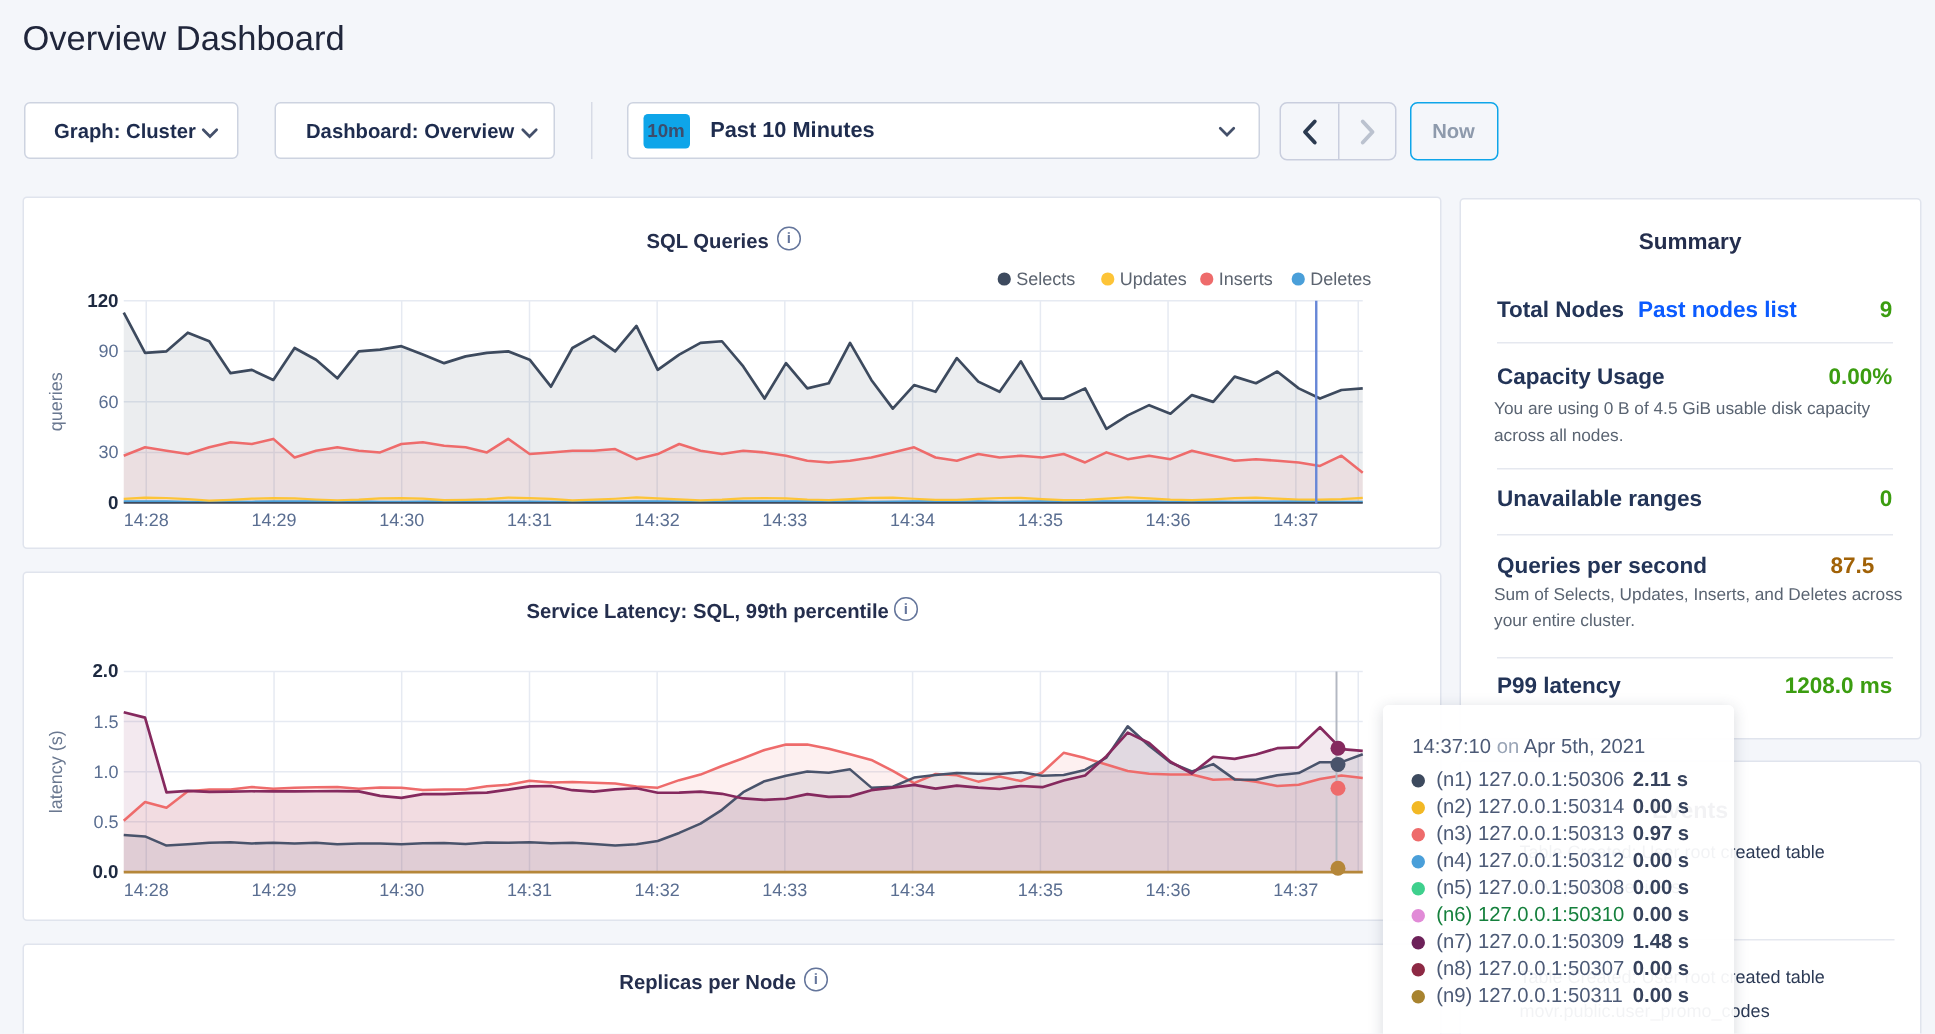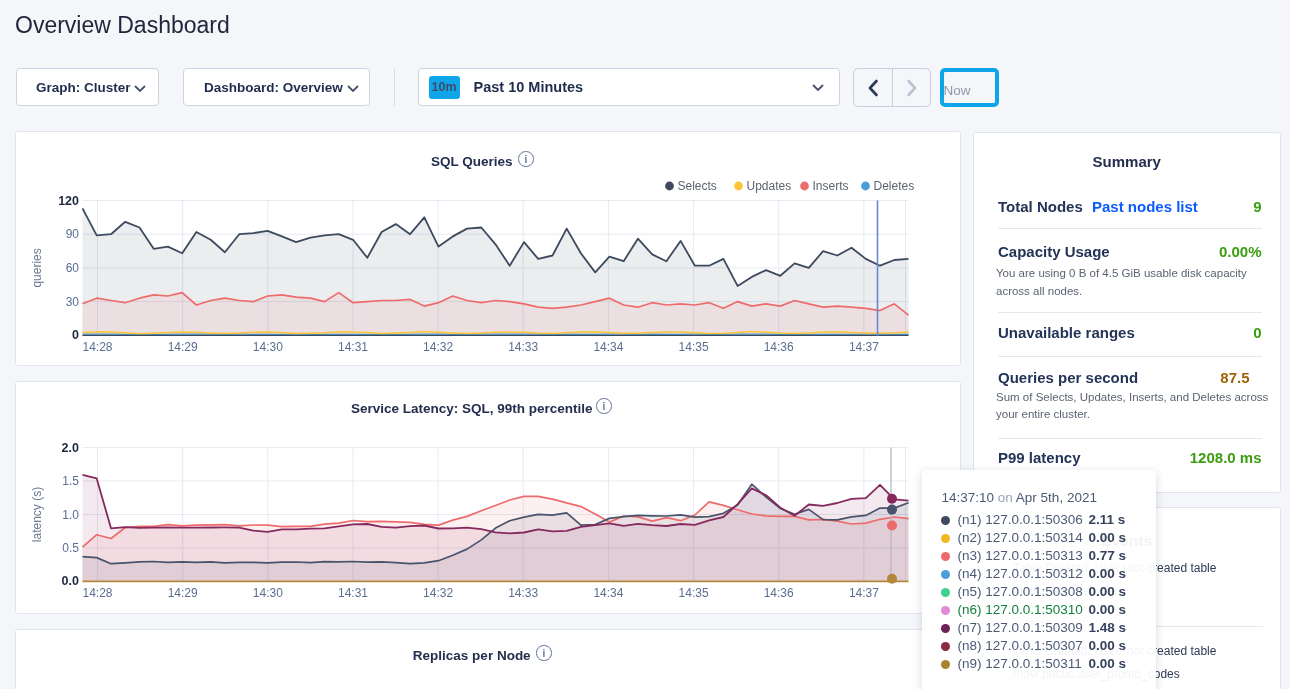--- a/index.html
+++ b/index.html
@@ -33,22 +33,22 @@
 </div>
 <div style="position:absolute;left:852.5px;top:67.5px;width:78px;height:39px;border:1px solid #c9cede;border-radius:5px">
   <div style="position:absolute;left:38.5px;top:0;width:1px;height:37px;background:#c9cede"></div>
   <svg width="12" height="18" viewBox="0 0 12 18" style="position:absolute;left:13px;top:10px">
     <path d="M9.5 2 L3 9 L9.5 16" fill="none" stroke="#2b3a50" stroke-width="2.6" stroke-linecap="round" stroke-linejoin="round"></path>
     </svg>
   <svg width="12" height="18" viewBox="0 0 12 18" style="position:absolute;left:52px;top:10px">
     <path d="M2.5 2 L9 9 L2.5 16" fill="none" stroke="#bbc2cf" stroke-width="2.6" stroke-linecap="round" stroke-linejoin="round"></path>
     </svg>
 </div>
-<div style="position:absolute;left:939.5px;top:67.5px;width:59px;height:39px;border:4px solid #0ea5e9;border-radius:5px;
-  text-align:left;font-size:13.5px;font-weight:normal;color:#8e9aac;line-height:37px">Now</div>
+<div style="position:absolute;left:939.5px;top:67.5px;width:59px;height:39px;border:1px solid #0ea5e9;border-radius:5px;
+  text-align:center;font-size:13.5px;font-weight:bold;color:#8e9aac;line-height:37px">Now</div>
 
 <div class="panel" style="left:15px;top:130.5px;width:945.5px;height:235px">
 <svg width="945" height="235" style="position:absolute;left:0;top:0">
 <line x1="66.5" y1="169.6" x2="892.5" y2="169.6" stroke="#e6eaf2" stroke-width="1"></line>
 <line x1="66.5" y1="135.9" x2="892.5" y2="135.9" stroke="#e6eaf2" stroke-width="1"></line>
 <line x1="66.5" y1="102.2" x2="892.5" y2="102.2" stroke="#e6eaf2" stroke-width="1"></line>
 <line x1="66.5" y1="68.5" x2="892.5" y2="68.5" stroke="#e6eaf2" stroke-width="1"></line>
 <line x1="81.5" y1="68.5" x2="81.5" y2="203.3" stroke="#e6eaf2" stroke-width="1"></line>
 <line x1="166.7" y1="68.5" x2="166.7" y2="203.3" stroke="#e6eaf2" stroke-width="1"></line>
 <line x1="251.8" y1="68.5" x2="251.8" y2="203.3" stroke="#e6eaf2" stroke-width="1"></line>
@@ -193,21 +193,21 @@
       <span style="position:absolute;left:167px;top:1px;font-size:13.5px;font-weight:bold;color:#36425c">2.11 s</span>
     </div>
 <div style="position:absolute;left:0;top:58.5px;height:18px;width:100%">
       <span style="position:absolute;left:19px;top:5px;width:9px;height:9px;border-radius:50%;background:#f2b824"></span>
       <span style="position:absolute;left:36px;top:1px;font-size:13.5px;color:#4c5a76">(n2) 127.0.0.1:50314</span>
       <span style="position:absolute;left:167px;top:1px;font-size:13.5px;font-weight:bold;color:#36425c">0.00 s</span>
     </div>
 <div style="position:absolute;left:0;top:76.5px;height:18px;width:100%">
       <span style="position:absolute;left:19px;top:5px;width:9px;height:9px;border-radius:50%;background:#ee6b6b"></span>
       <span style="position:absolute;left:36px;top:1px;font-size:13.5px;color:#4c5a76">(n3) 127.0.0.1:50313</span>
-      <span style="position:absolute;left:167px;top:1px;font-size:13.5px;font-weight:bold;color:#36425c">0.77 s</span>
+      <span style="position:absolute;left:167px;top:1px;font-size:13.5px;font-weight:bold;color:#36425c">0.97 s</span>
     </div>
 <div style="position:absolute;left:0;top:94.5px;height:18px;width:100%">
       <span style="position:absolute;left:19px;top:5px;width:9px;height:9px;border-radius:50%;background:#4a9fd9"></span>
       <span style="position:absolute;left:36px;top:1px;font-size:13.5px;color:#4c5a76">(n4) 127.0.0.1:50312</span>
       <span style="position:absolute;left:167px;top:1px;font-size:13.5px;font-weight:bold;color:#36425c">0.00 s</span>
     </div>
 <div style="position:absolute;left:0;top:112.5px;height:18px;width:100%">
       <span style="position:absolute;left:19px;top:5px;width:9px;height:9px;border-radius:50%;background:#3fd08d"></span>
       <span style="position:absolute;left:36px;top:1px;font-size:13.5px;color:#4c5a76">(n5) 127.0.0.1:50308</span>
       <span style="position:absolute;left:167px;top:1px;font-size:13.5px;font-weight:bold;color:#36425c">0.00 s</span>

